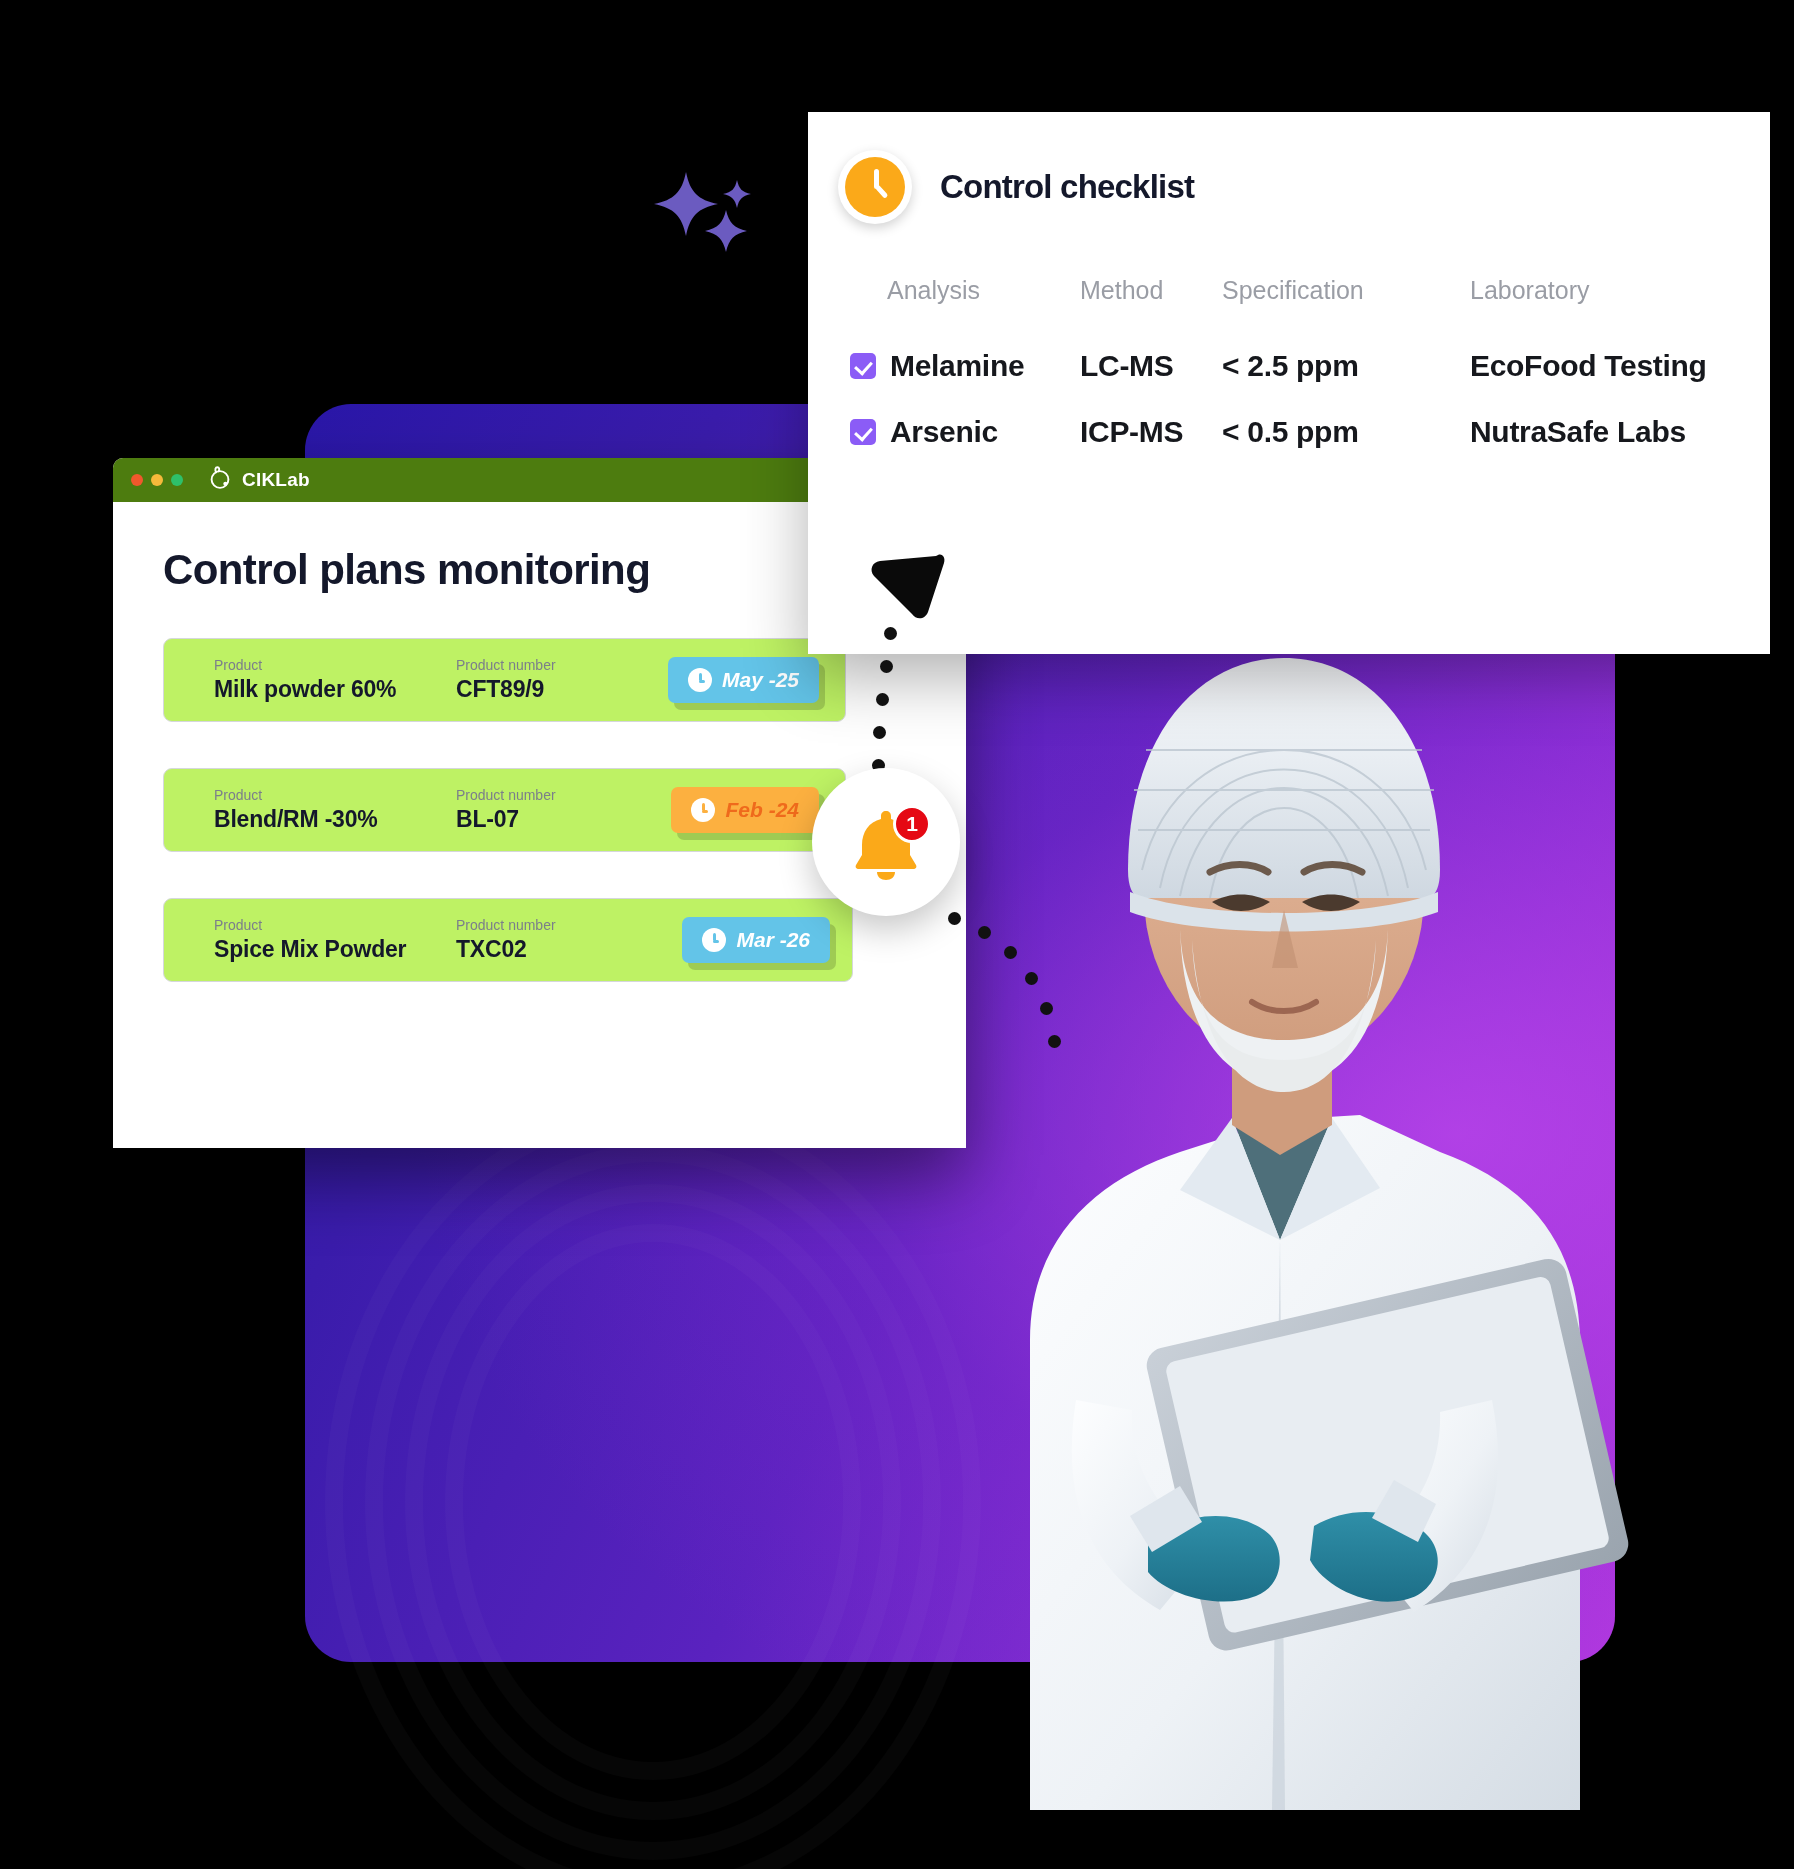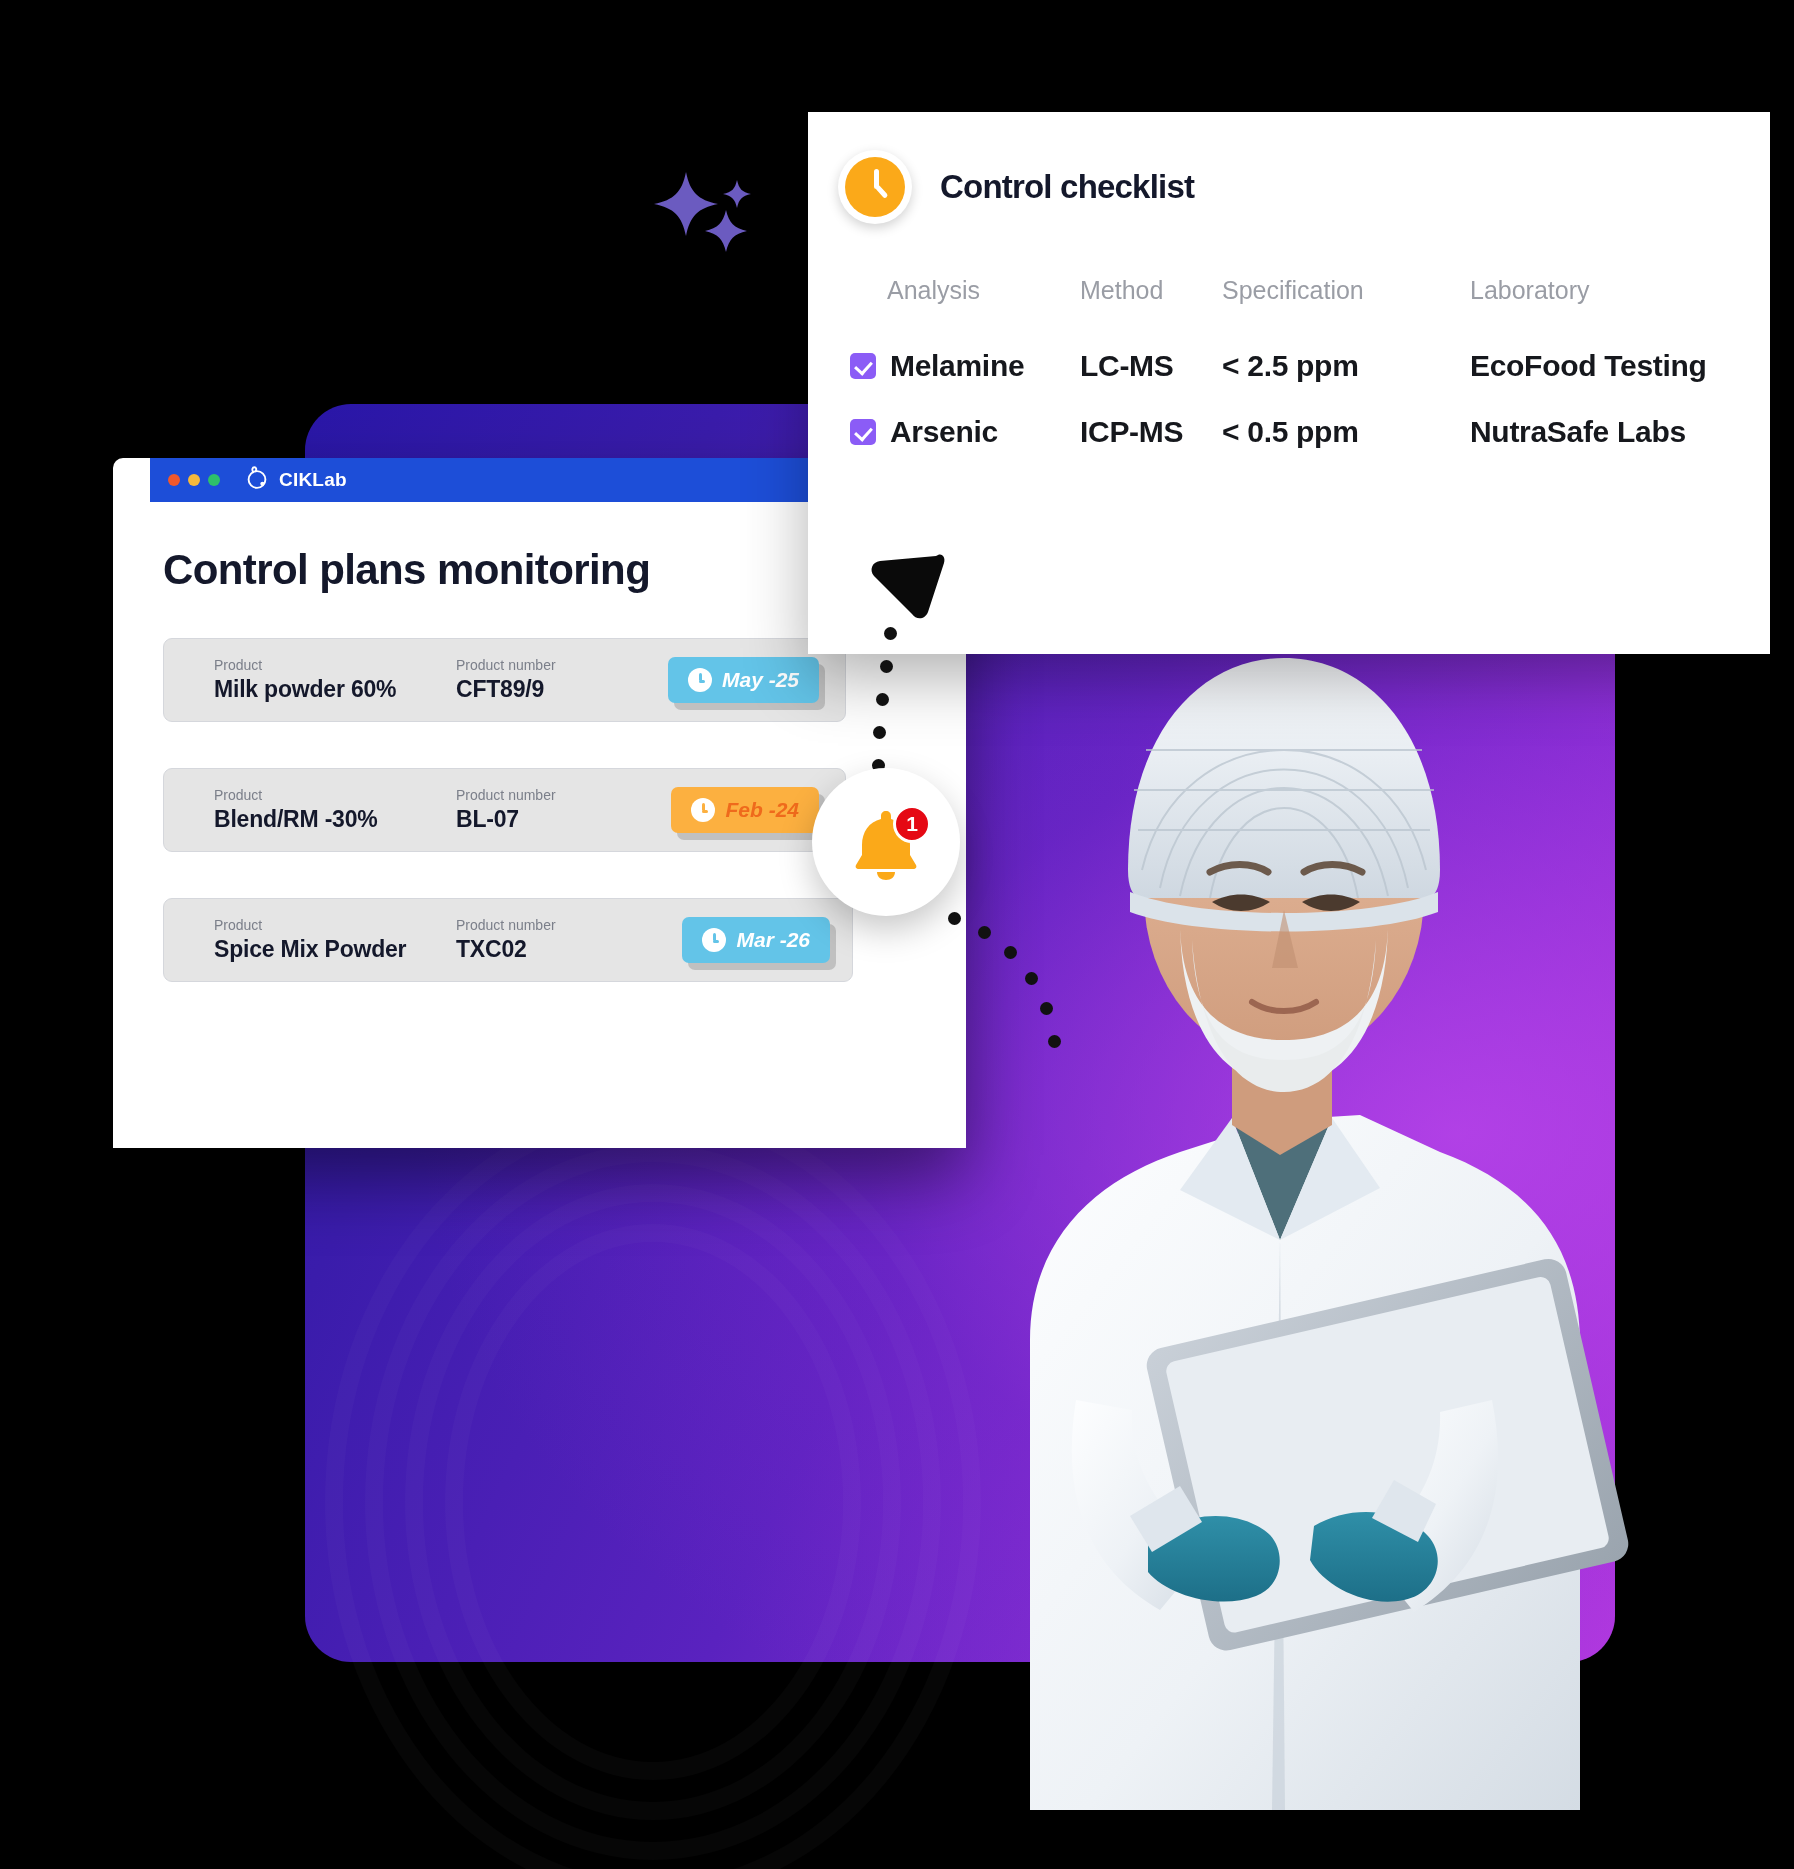--- a/index.html
+++ b/index.html
@@ -28,34 +28,34 @@
   .arc2{left:60px;top:740px;width:540px;height:680px;}
   .arc3{left:100px;top:780px;width:460px;height:600px;}
   .arc4{left:140px;top:820px;width:380px;height:520px;}
 
   
   .app-window{
     position:absolute;left:113px;top:458px;width:853px;height:690px;
     background:#fff;border-radius:10px 10px 0 0;overflow:hidden;
     box-shadow:0 30px 70px rgba(0,0,0,.45);
   }
-  .titlebar{height:44px;background:#1d4ed8;display:flex;align-items:center;padding:0 18px;gap:14px;margin-left:37px;}
+  .titlebar{height:44px;background:#4d7c0f;display:flex;align-items:center;padding:0 18px;gap:14px;}
   .dots{display:flex;gap:8px;}
   .dot{width:12px;height:12px;border-radius:50%;}
   .d-red{background:#f0582c;} .d-yel{background:#f6b93b;} .d-grn{background:#2ec06a;}
   .brand{display:flex;align-items:center;gap:9px;margin-left:10px;}
   .brand-name{color:#fff;font-size:19px;font-weight:700;letter-spacing:.2px;}
 
   .app-body{padding:44px 0 0 50px;background:#fff;height:100%;box-sizing:border-box;}
   .page-title{font-size:42px;font-weight:700;color:#14182b;letter-spacing:-.6px;margin:0 0 44px 0;}
 
   .prod-card{
     position:relative;box-sizing:border-box;
     height:84px;margin-bottom:46px;border:1.5px solid #d5d7dc;border-radius:9px;
-    background:#e5e5e5;display:flex;align-items:center;padding:0 26px;
+    background:#bef264;display:flex;align-items:center;padding:0 26px;
   }
   .prod-card.c1{width:683px;}
   .prod-card.c2{width:683px;}
   .prod-card.c3{width:690px;}
   .field{display:flex;flex-direction:column;justify-content:center;}
   .f-label{font-size:14px;color:#7b7f8a;line-height:1.3;margin-bottom:2px;}
   .f-value{font-size:23px;font-weight:700;color:#14182b;line-height:1.2;letter-spacing:-.2px;}
   .col-product{width:242px;padding-left:24px;}
   .col-number{width:200px;}
 

